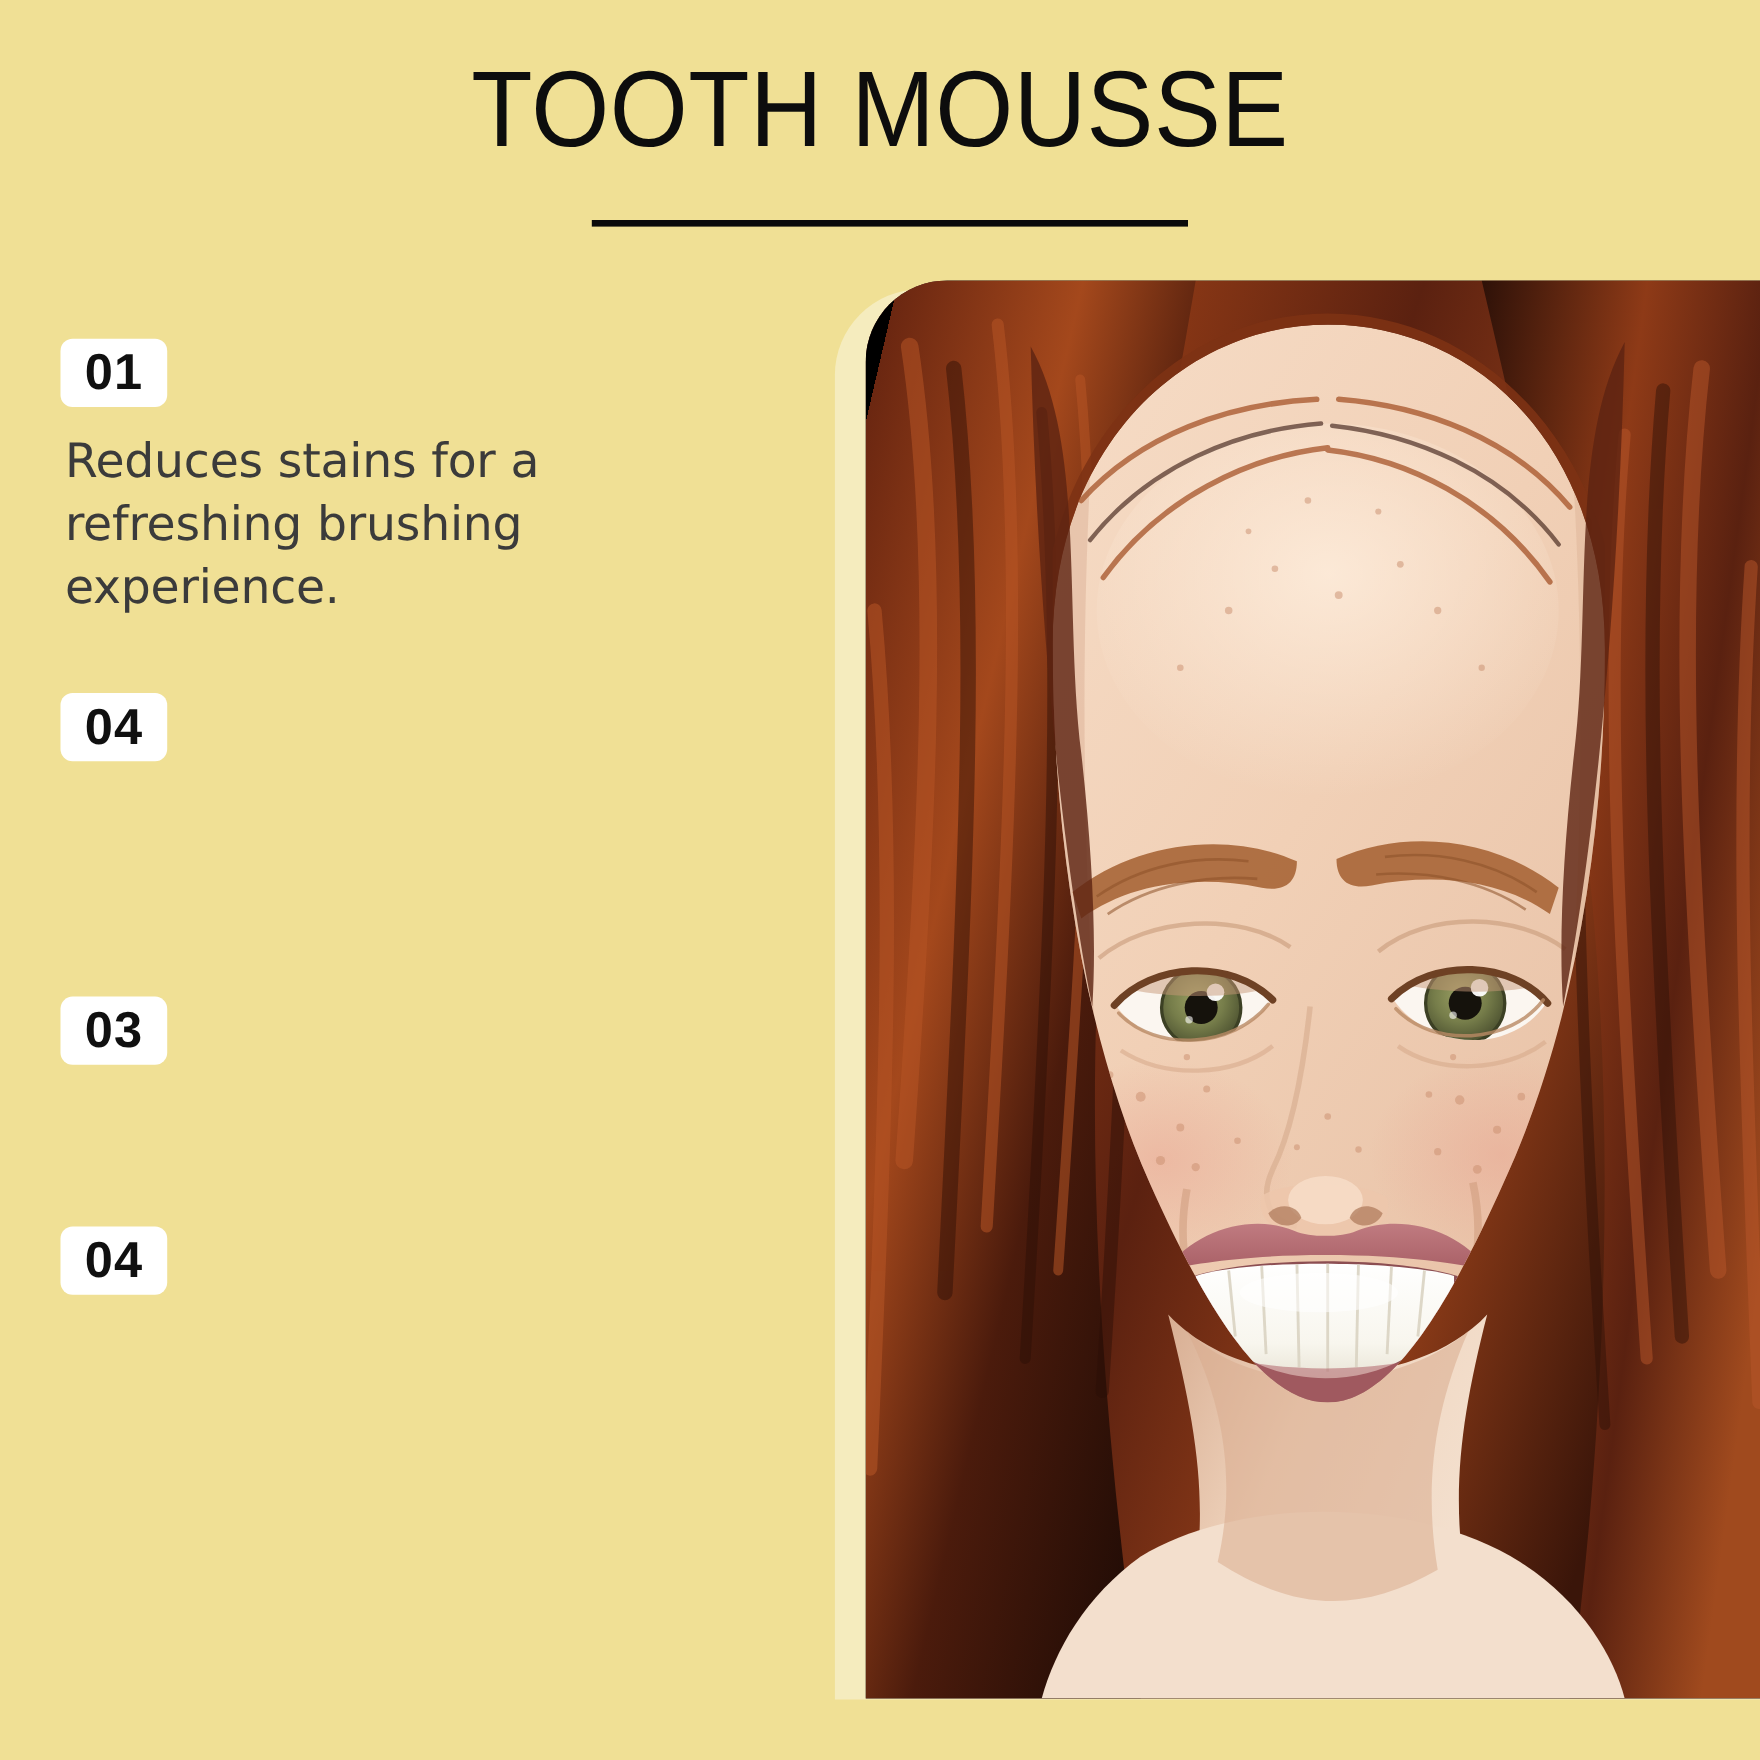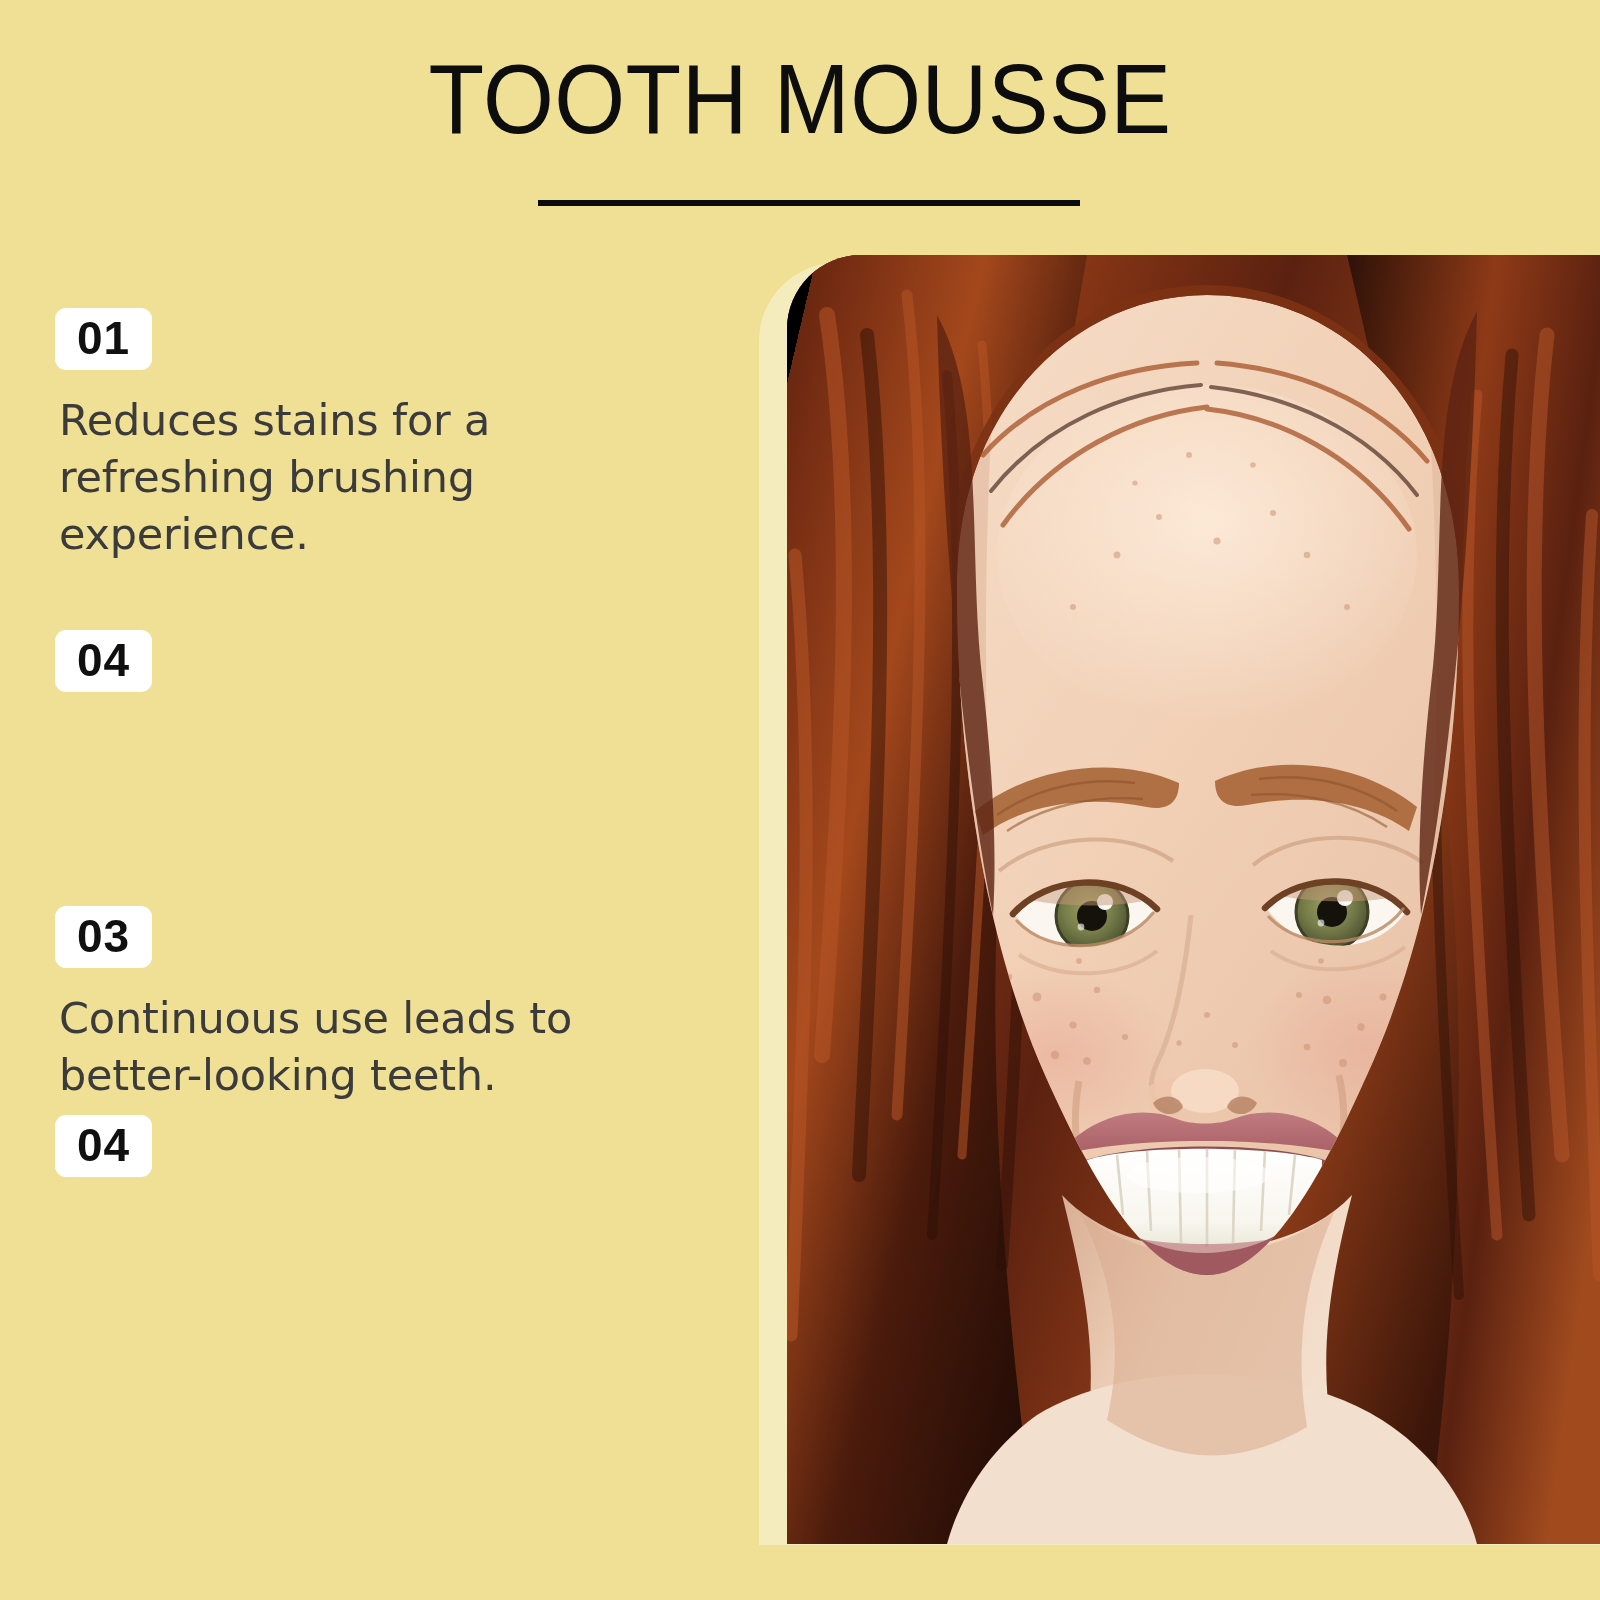--- a/index.html
+++ b/index.html
@@ -146,21 +146,20 @@
     <div class="feature feature-2">
       <div class="badge">
         <span class="badge-num">04</span>
       </div>
     </div>
 
     <div class="feature feature-3">
       <div class="badge">
         <span class="badge-num">03</span>
       </div>
-      <p class="feature-text">Continuous use leads to better-looking teeth.</p>
     </div>
 
     <div class="feature feature-4">
       <div class="badge">
         <span class="badge-num">04</span>
       </div>
     </div>
 
   </div>
 

